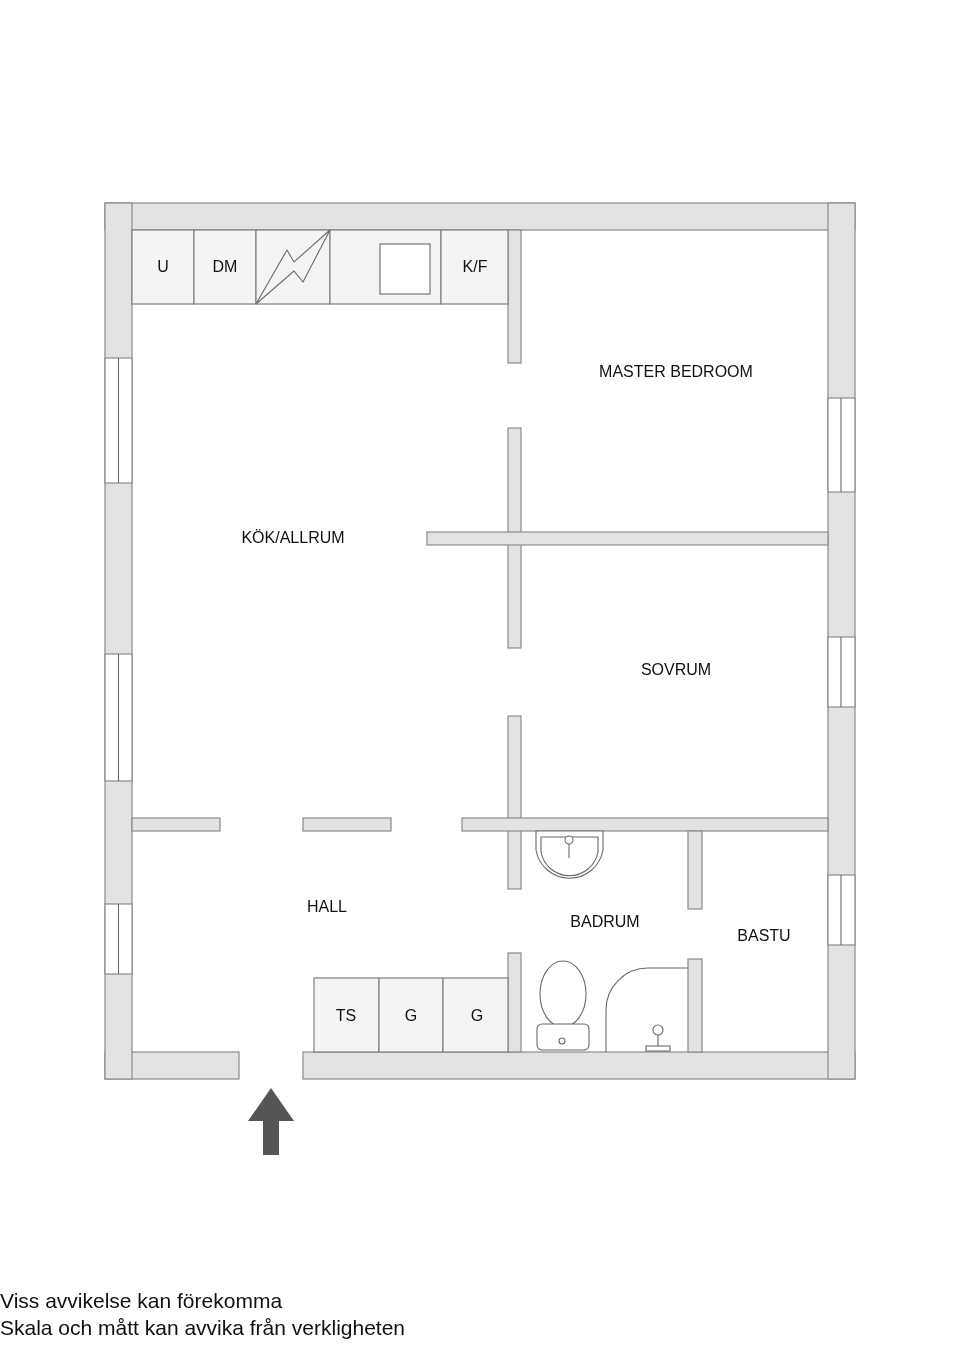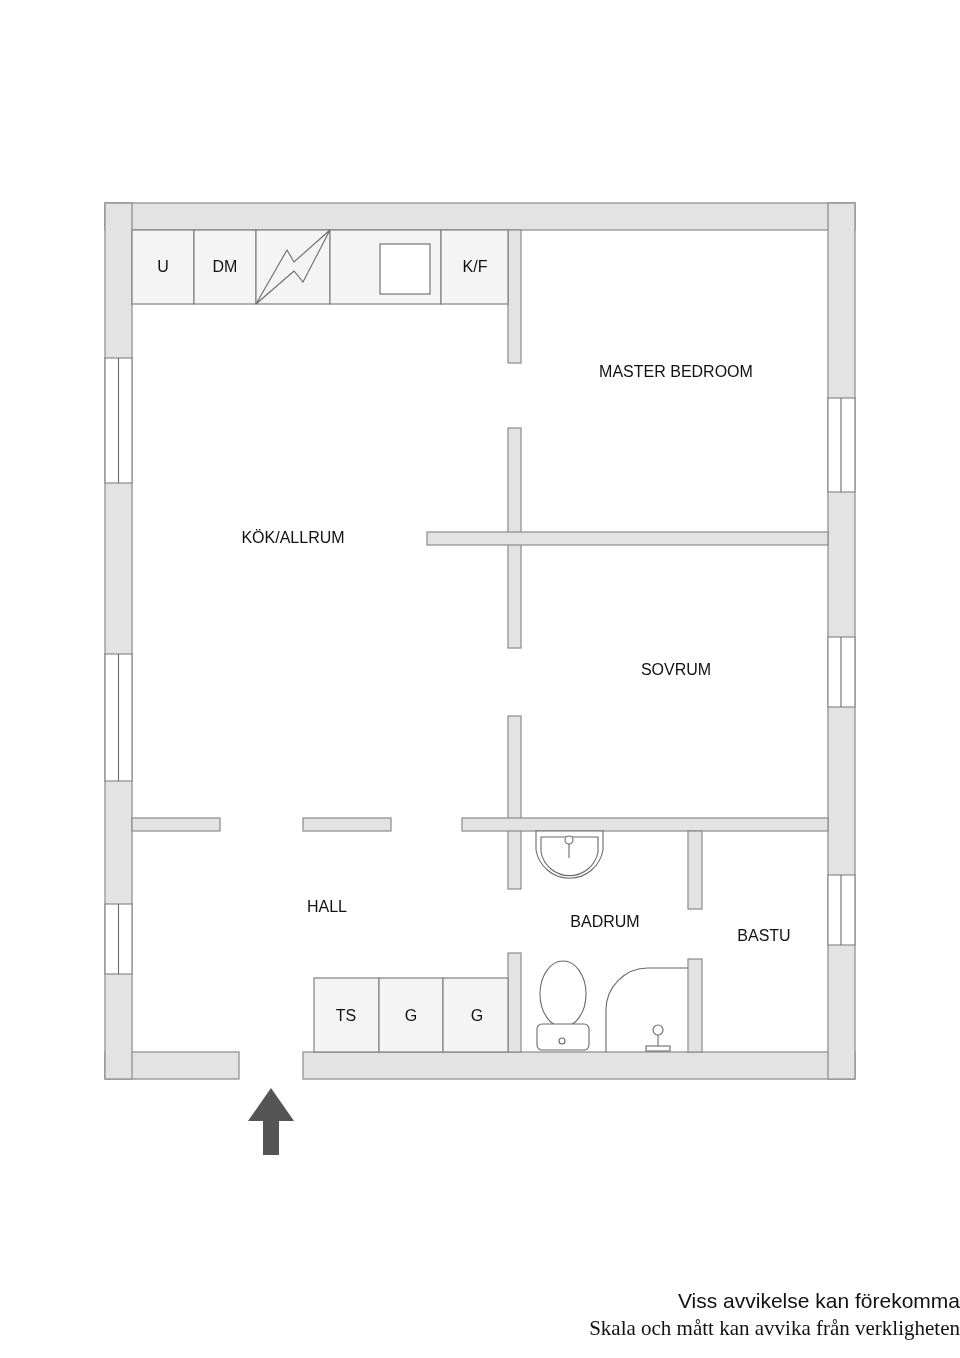--- a/index.html
+++ b/index.html
@@ -6,23 +6,23 @@
     body { width: 960px; height: 1358px; position: relative; overflow: hidden; font-family: "Liberation Sans", sans-serif; }
     #plan { position: absolute; left: 0; top: 0; width: 960px; height: 1358px; }
     .wall { fill: #e3e3e3; stroke: #8a8a8a; stroke-width: 1.2; }
     .cabinet { fill: #f4f4f4; stroke: #808080; stroke-width: 1.2; }
     .window-fill { fill: #ffffff; stroke: #8a8a8a; stroke-width: 1.2; }
     .fixture { fill: #ffffff; stroke: #6a6a6a; stroke-width: 1.1; }
     .fixture-line { fill: none; stroke: #6a6a6a; stroke-width: 1.1; }
     .room-label { font-family: "Liberation Sans", sans-serif; font-size: 16px; fill: #111111; text-anchor: middle; dominant-baseline: middle; }
     .cab-label { font-family: "Liberation Sans", sans-serif; font-size: 16px; fill: #111111; text-anchor: middle; dominant-baseline: middle; }
     .arrow { fill: #555555; }
-    .footer { position: absolute; left: 0; width: 960px; text-align: right; font-family: "Liberation Sans", sans-serif; font-size: 21px; color: #111111; line-height: 26px; }
+    .footer { position: absolute; left: 0; width: 960px; text-align: left; font-family: "Liberation Sans", sans-serif; font-size: 21px; color: #111111; line-height: 26px; }
     .footer-1 { top: 1288px; }
-    .footer-2 { top: 1315px; font-family: Liberation Serif, serif; }
+    .footer-2 { top: 1315px; }
   </style>
 </head>
 <body>
 
 <svg id="plan" viewBox="0 0 960 1358" xmlns="http://www.w3.org/2000/svg">
 
   <g>
 
     <rect class="wall" x="105" y="203" width="750" height="27"></rect>
 

